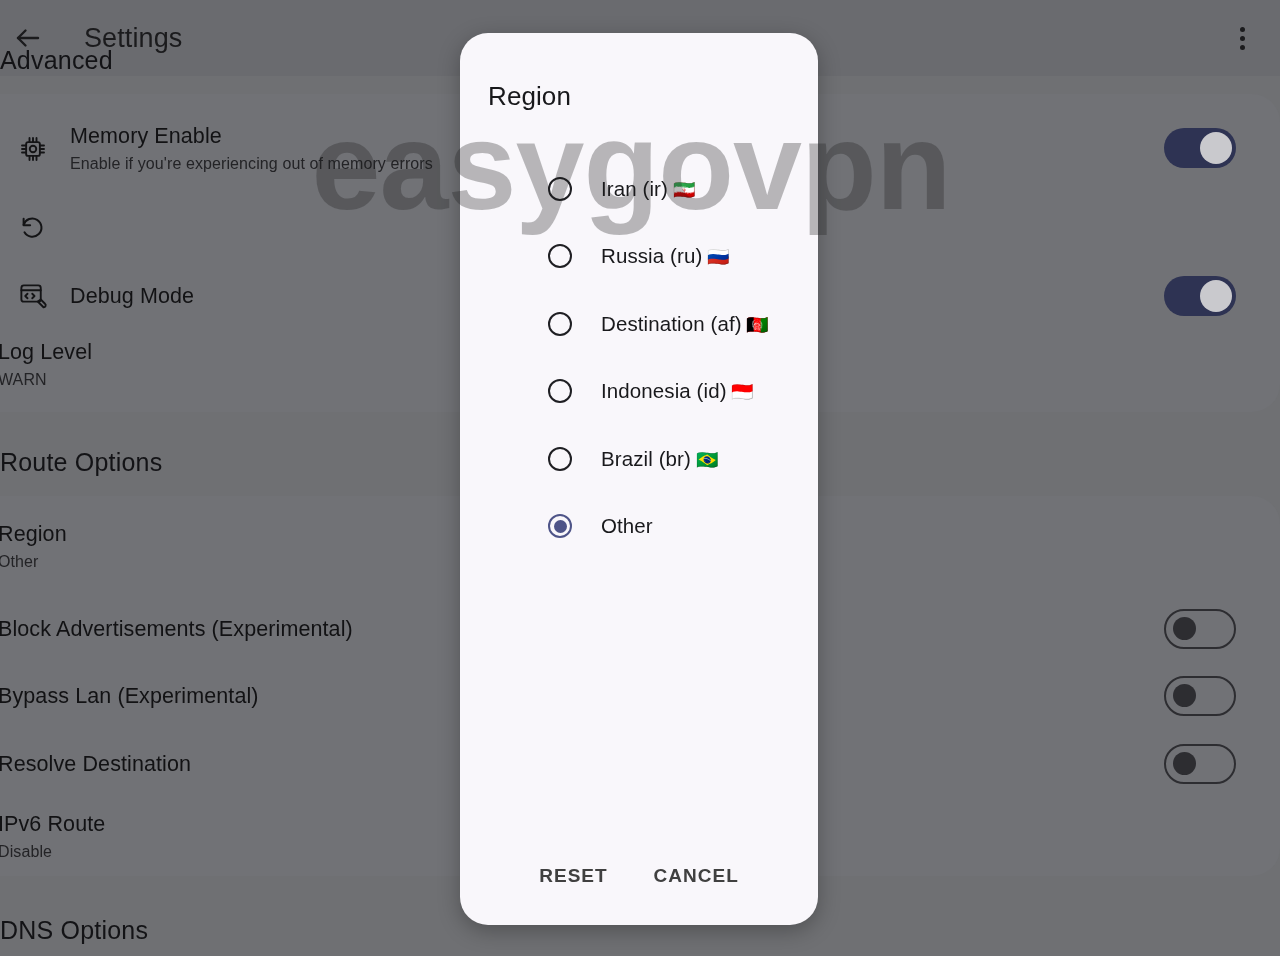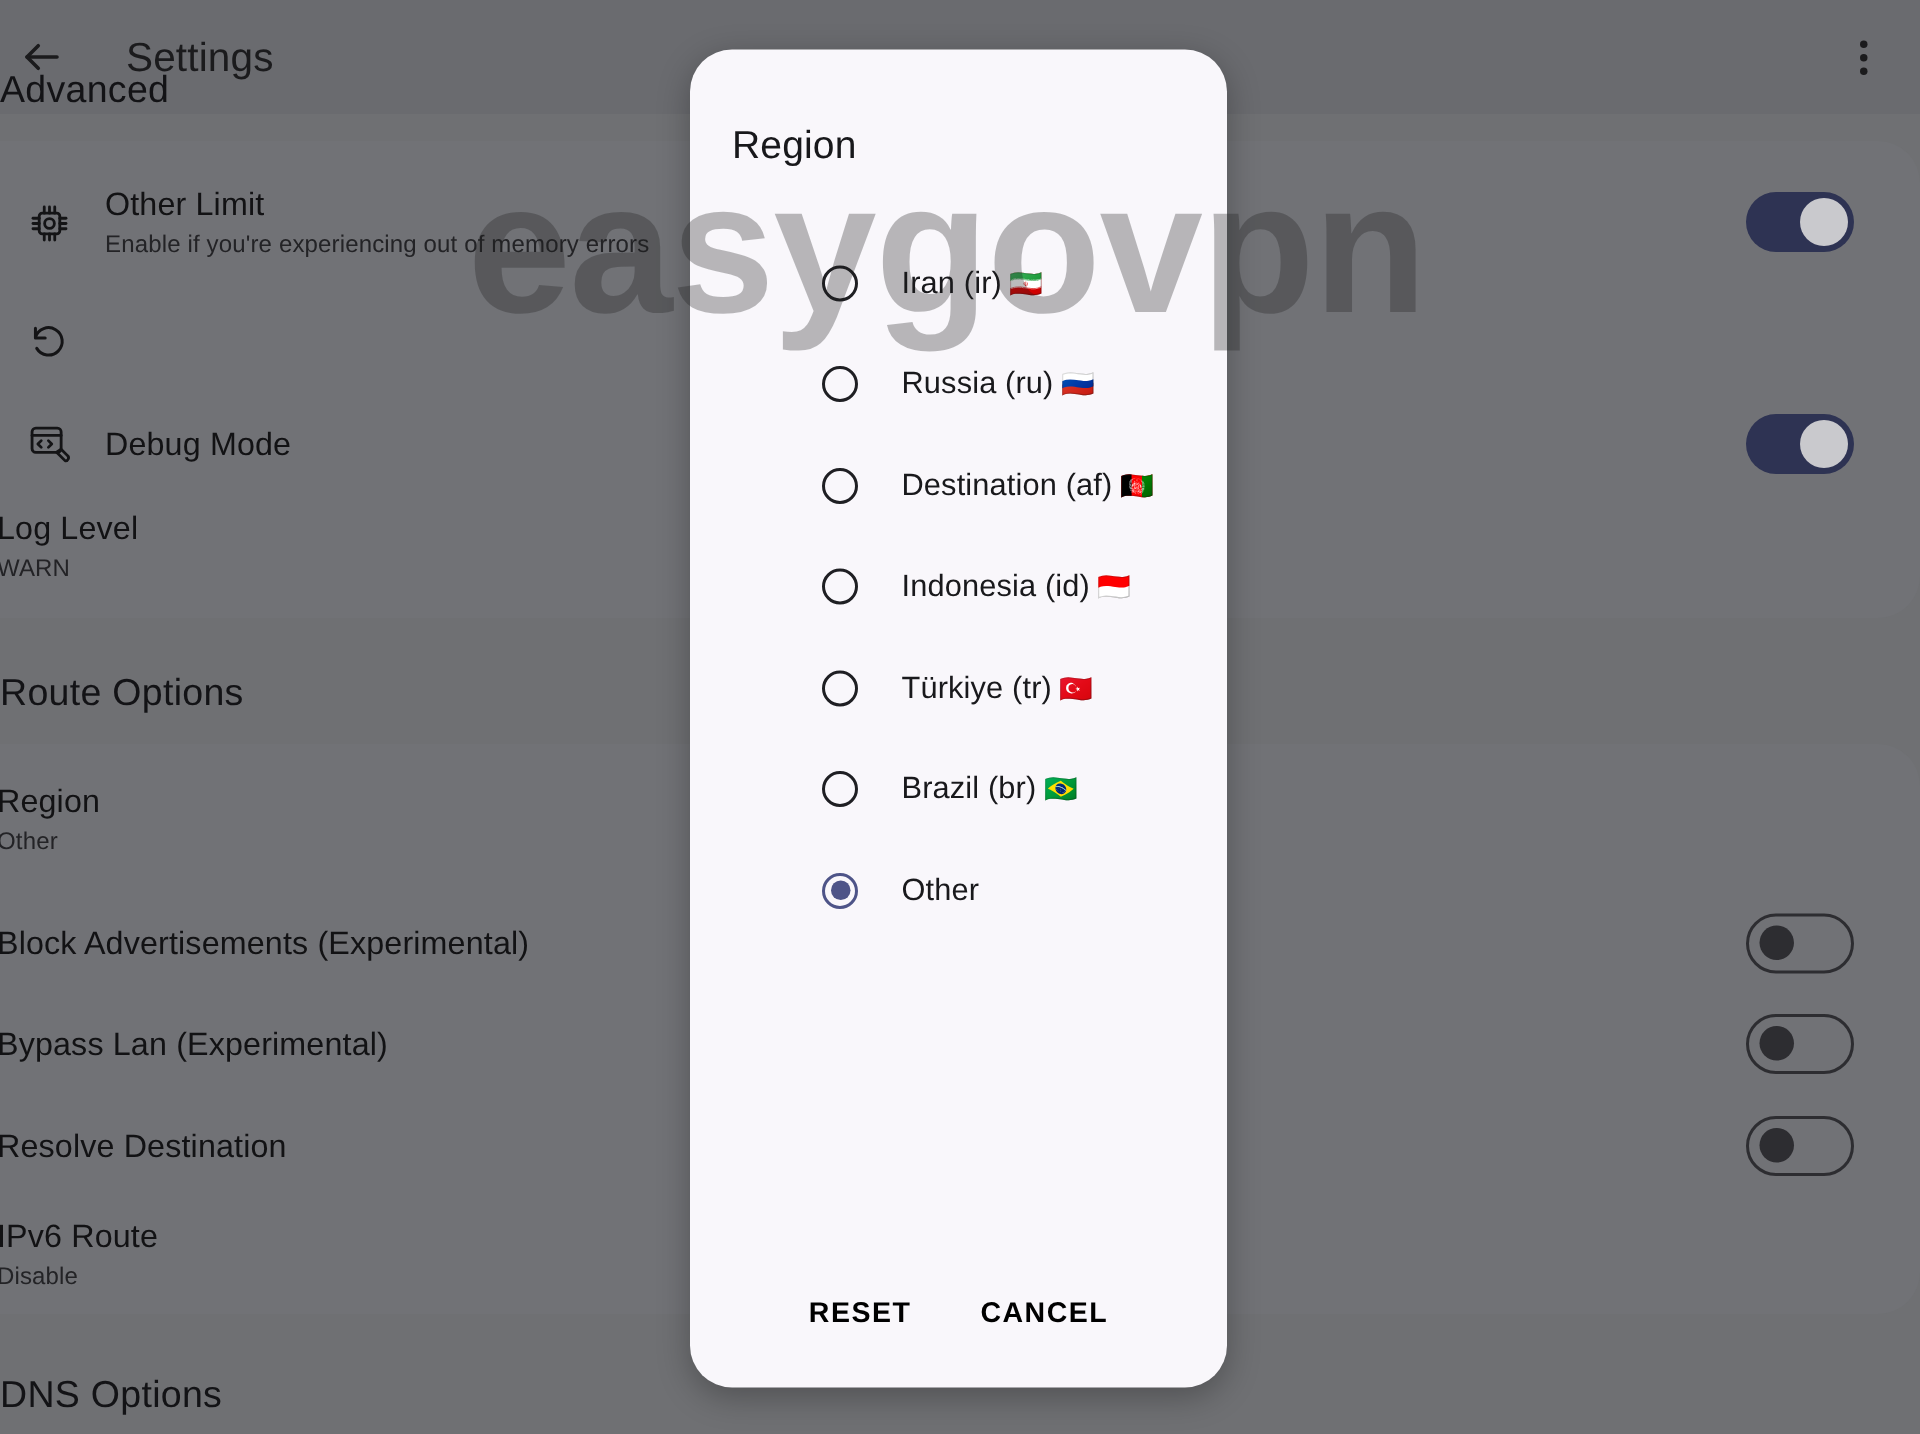--- a/index.html
+++ b/index.html
@@ -186,21 +186,21 @@
     display: flex;
     justify-content: center;
     gap: 38px;
   }
   .dialog-actions button {
     background: none; border: none;
     font-family: "Liberation Sans", sans-serif;
     font-size: 19px;
     font-weight: bold;
     letter-spacing: 1.0px;
-    color: #000000;
+    color: #404040;
     cursor: pointer;
     padding: 6px 4px;
   }
 
   
   .watermark {
     position: absolute;
     left: 0; right: 18px; top: 104px;
     text-align: center;
     font-size: 124px;
@@ -253,21 +253,21 @@
             <line x1="14.8" y1="17.5" x2="14.8" y2="20.8"></line>
             <line x1="3.2" y1="9.2" x2="6.5" y2="9.2"></line>
             <line x1="3.2" y1="12" x2="6.5" y2="12"></line>
             <line x1="3.2" y1="14.8" x2="6.5" y2="14.8"></line>
             <line x1="17.5" y1="9.2" x2="20.8" y2="9.2"></line>
             <line x1="17.5" y1="12" x2="20.8" y2="12"></line>
             <line x1="17.5" y1="14.8" x2="20.8" y2="14.8"></line>
           </svg>
         </div>
         <div class="text-slot">
-          <div class="title">Other Limit</div>
+          <div class="title">Memory Enable</div>
           <div class="subtitle">Enable if you're experiencing out of memory errors</div>
         </div>
         <div class="toggle on" style="top:18px;">
           <div class="thumb"></div>
         </div>
       </div>
 
       <div class="row" style="top:104px; height:60px;">
         <div class="icon-slot">
           <svg width="30" height="30" viewBox="0 0 24 24" fill="none" stroke="#141416" stroke-width="1.6" stroke-linecap="round" stroke-linejoin="round">
@@ -374,24 +374,20 @@
       <div class="radio-row">
         <span class="radio"></span>
         <span class="radio-label"><span>Destination (af)</span><span class="flag">🇦🇫</span></span>
       </div>
 
       <div class="radio-row">
         <span class="radio"></span>
         <span class="radio-label"><span>Indonesia (id)</span><span class="flag">🇮🇩</span></span>
       </div>
 
-      <div class="radio-row">
-        <span class="radio"></span>
-        <span class="radio-label"><span>Türkiye (tr)</span><span class="flag">🇹🇷</span></span>
-      </div>
 
       <div class="radio-row">
         <span class="radio"></span>
         <span class="radio-label"><span>Brazil (br)</span><span class="flag">🇧🇷</span></span>
       </div>
 
       <div class="radio-row">
         <span class="radio checked"></span>
         <span class="radio-label"><span>Other</span></span>
       </div>

